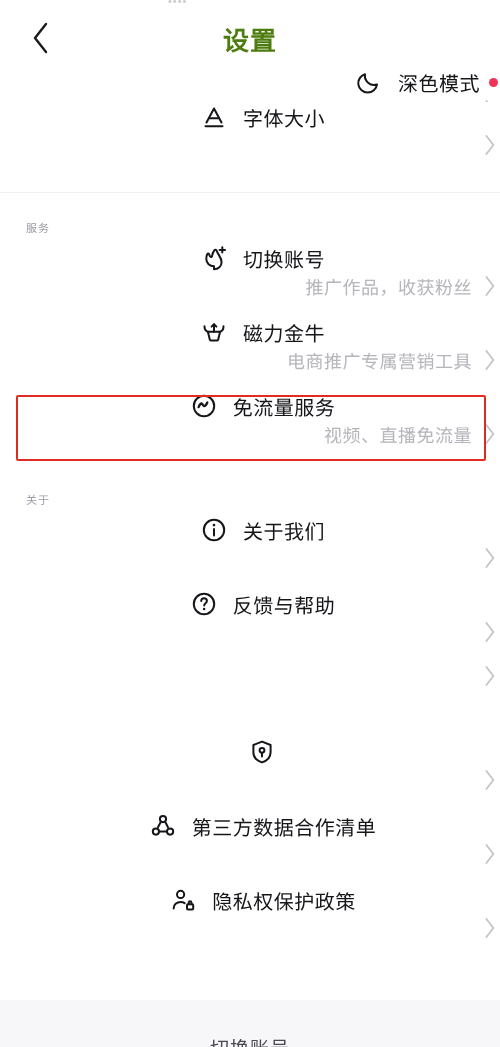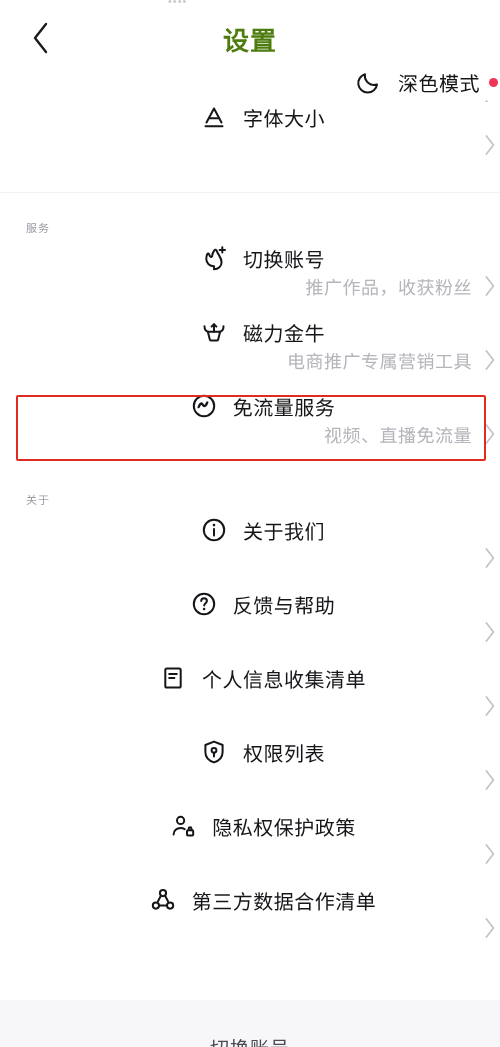--- a/index.html
+++ b/index.html
@@ -311,49 +311,61 @@
             <span class="row-chevron">
               <svg width="12" height="22" viewBox="0 0 12 22">
                 <path d="M2.4 2 9.4 11 2.4 20" stroke="currentColor" fill="none" stroke-width="1.8" stroke-linecap="round" stroke-linejoin="round"></path>
               </svg>
             </span>
           </div>
         </div>
       </div>
       <div class="highlight-wrap">
         <div class="row">
-          <div class="row-left">
-            <span class="row-icon">
-              <svg width="28" height="28" viewBox="0 0 28 28">
-                <rect x="6.3" y="4.4" width="15.4" height="19.2" rx="1.6" stroke="currentColor" fill="none" stroke-width="2" stroke-linecap="round" stroke-linejoin="round"></rect>
-                <path d="M10.2 10.1h7.6M10.2 14h5.2" stroke="currentColor" fill="none" stroke-width="2" stroke-linecap="round" stroke-linejoin="round"></path>
-              </svg>
-            </span>
-            <span class="row-label">个人信息收集清单</span>
-          </div>
           <div class="row-right">
             <span class="row-chevron">
               <svg width="12" height="22" viewBox="0 0 12 22">
                 <path d="M2.4 2 9.4 11 2.4 20" stroke="currentColor" fill="none" stroke-width="1.8" stroke-linecap="round" stroke-linejoin="round"></path>
               </svg>
             </span>
           </div>
         </div>
       </div>
       <div class="highlight-wrap">
         <div class="row">
           <div class="row-left">
             <span class="row-icon">
               <svg width="28" height="28" viewBox="0 0 28 28">
                 <path d="M14 3.6 22.6 7v7.2c0 5-3.6 8.5-8.6 10.2-5-1.7-8.6-5.2-8.6-10.2V7Z" stroke="currentColor" fill="none" stroke-width="2" stroke-linecap="round" stroke-linejoin="round"></path>
                 <circle cx="14" cy="12.3" r="2.4" stroke="currentColor" fill="none" stroke-width="2" stroke-linecap="round" stroke-linejoin="round"></circle>
                 <path d="M14 14.7v3.9" stroke="currentColor" fill="none" stroke-width="2" stroke-linecap="round" stroke-linejoin="round"></path>
               </svg>
             </span>
-            <span class="row-label">权限列表</span>
+          </div>
+          <div class="row-right">
+            <span class="row-chevron">
+              <svg width="12" height="22" viewBox="0 0 12 22">
+                <path d="M2.4 2 9.4 11 2.4 20" stroke="currentColor" fill="none" stroke-width="1.8" stroke-linecap="round" stroke-linejoin="round"></path>
+              </svg>
+            </span>
+          </div>
+        </div>
+      </div>
+      <div class="highlight-wrap">
+        <div class="row">
+          <div class="row-left">
+            <span class="row-icon">
+              <svg width="28" height="28" viewBox="0 0 28 28">
+                <circle cx="14" cy="7.1" r="3.1" stroke="currentColor" fill="none" stroke-width="2" stroke-linecap="round" stroke-linejoin="round"></circle>
+                <circle cx="6.9" cy="19.6" r="3.1" stroke="currentColor" fill="none" stroke-width="2" stroke-linecap="round" stroke-linejoin="round"></circle>
+                <circle cx="21.1" cy="19.6" r="3.1" stroke="currentColor" fill="none" stroke-width="2" stroke-linecap="round" stroke-linejoin="round"></circle>
+                <path d="M11.6 10.2 9 15.2M16.4 10.2 19 15.2M10.2 19.6h7.6" stroke="currentColor" fill="none" stroke-width="2" stroke-linecap="round" stroke-linejoin="round"></path>
+              </svg>
+            </span>
+            <span class="row-label">第三方数据合作清单</span>
           </div>
           <div class="row-right">
             <span class="row-chevron">
               <svg width="12" height="22" viewBox="0 0 12 22">
                 <path d="M2.4 2 9.4 11 2.4 20" stroke="currentColor" fill="none" stroke-width="1.8" stroke-linecap="round" stroke-linejoin="round"></path>
               </svg>
             </span>
           </div>
         </div>
       </div>
@@ -372,41 +384,19 @@
           </div>
           <div class="row-right">
             <span class="row-chevron">
               <svg width="12" height="22" viewBox="0 0 12 22">
                 <path d="M2.4 2 9.4 11 2.4 20" stroke="currentColor" fill="none" stroke-width="1.8" stroke-linecap="round" stroke-linejoin="round"></path>
               </svg>
             </span>
           </div>
         </div>
       </div>
-      <div class="highlight-wrap">
-        <div class="row">
-          <div class="row-left">
-            <span class="row-icon">
-              <svg width="28" height="28" viewBox="0 0 28 28">
-                <circle cx="14" cy="7.1" r="3.1" stroke="currentColor" fill="none" stroke-width="2" stroke-linecap="round" stroke-linejoin="round"></circle>
-                <circle cx="6.9" cy="19.6" r="3.1" stroke="currentColor" fill="none" stroke-width="2" stroke-linecap="round" stroke-linejoin="round"></circle>
-                <circle cx="21.1" cy="19.6" r="3.1" stroke="currentColor" fill="none" stroke-width="2" stroke-linecap="round" stroke-linejoin="round"></circle>
-                <path d="M11.6 10.2 9 15.2M16.4 10.2 19 15.2M10.2 19.6h7.6" stroke="currentColor" fill="none" stroke-width="2" stroke-linecap="round" stroke-linejoin="round"></path>
-              </svg>
-            </span>
-            <span class="row-label">第三方数据合作清单</span>
-          </div>
-          <div class="row-right">
-            <span class="row-chevron">
-              <svg width="12" height="22" viewBox="0 0 12 22">
-                <path d="M2.4 2 9.4 11 2.4 20" stroke="currentColor" fill="none" stroke-width="1.8" stroke-linecap="round" stroke-linejoin="round"></path>
-              </svg>
-            </span>
-          </div>
-        </div>
-      </div>
     </div>
 
   <div class="bottom-gap">
     <div class="bottom-clip-text">切换账号</div>
   </div>
 
 </div>
 
 </body></html>

